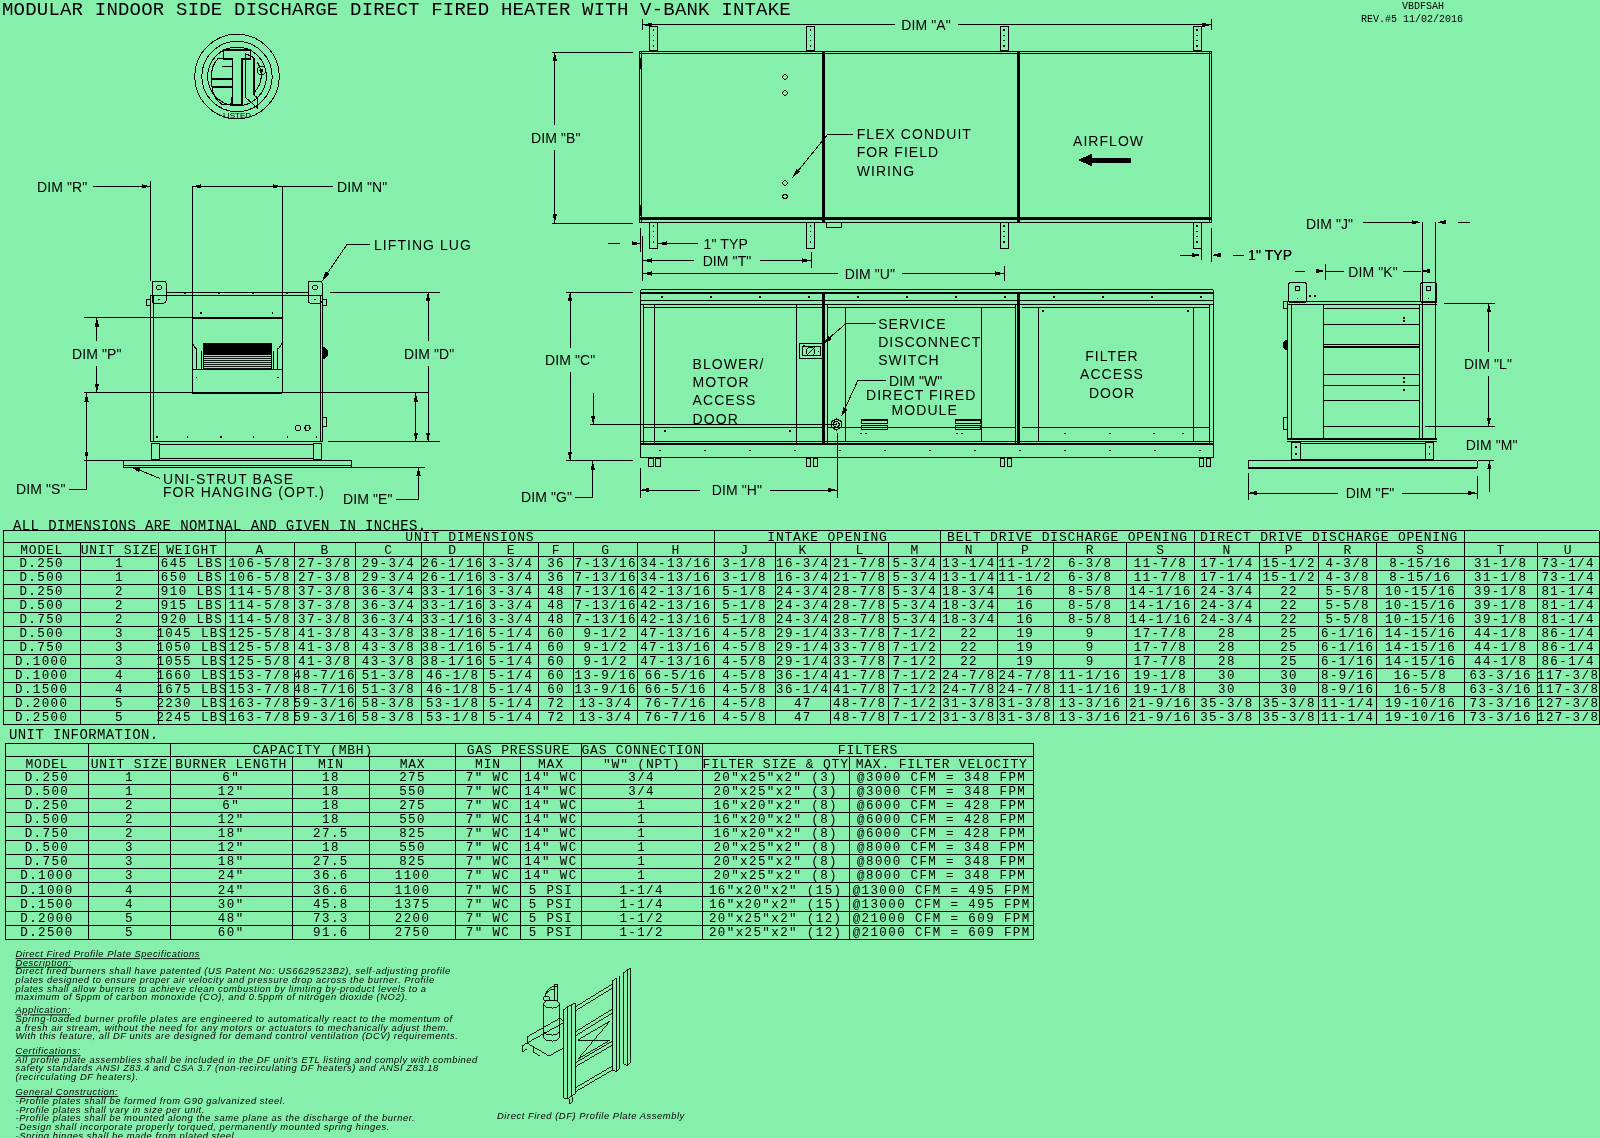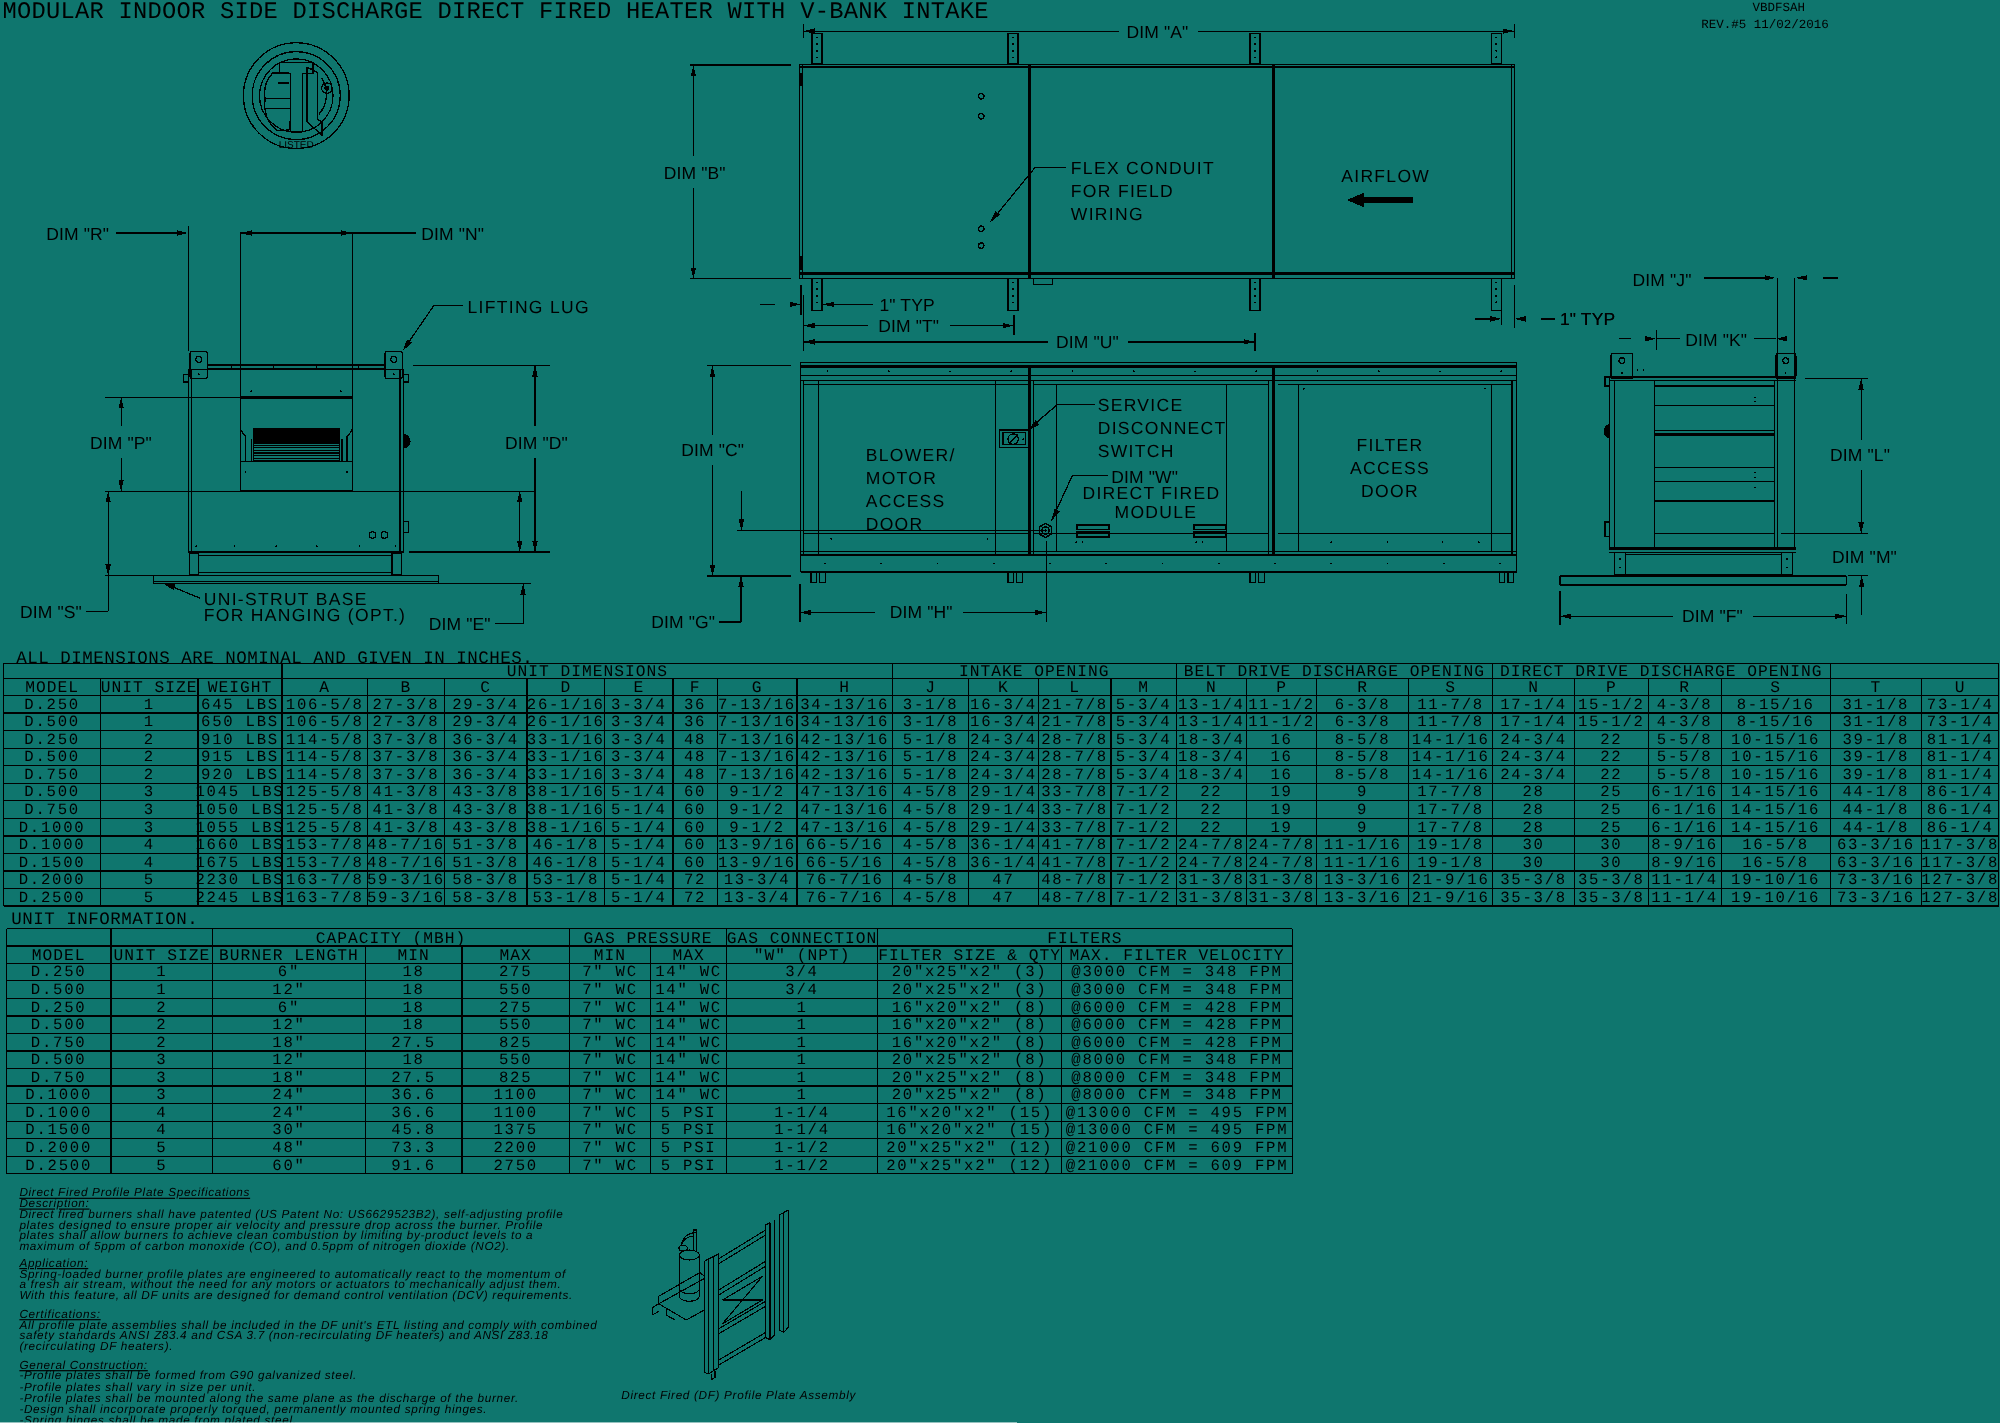--- a/index.html
+++ b/index.html
@@ -1,14 +1,14 @@
 <!DOCTYPE html>
 <html><head><meta charset="utf-8"><style>
 html,body{margin:0;padding:0;background:#fff;}
-#pg{position:relative;width:1600px;height:1138px;background:#0f766e;overflow:hidden;}
+#pg{position:relative;width:1600px;height:1138px;background:#86efac;overflow:hidden;}
 svg text{fill:#000;stroke:none;}
 .title{font:19px "Liberation Mono",monospace;letter-spacing:0.2px;}
 .lab{font:14px "Liberation Sans",sans-serif;letter-spacing:1.05px;}
 .tc{font:12.5px "Liberation Mono",monospace;letter-spacing:1.4px;}
 .dim{font:14px "Liberation Sans",sans-serif;letter-spacing:0.1px;}
 .hd{font:13px "Liberation Mono",monospace;letter-spacing:0.8px;}
 .big{font:14px "Liberation Mono",monospace;letter-spacing:0.4px;}
 .rev{font:10px "Liberation Mono",monospace;letter-spacing:0px;}
 .it{font:italic 9.4px "Liberation Sans",sans-serif;letter-spacing:0.55px;}
 .itu{font:italic 9.4px "Liberation Sans",sans-serif;letter-spacing:0.55px;text-decoration:underline;}

